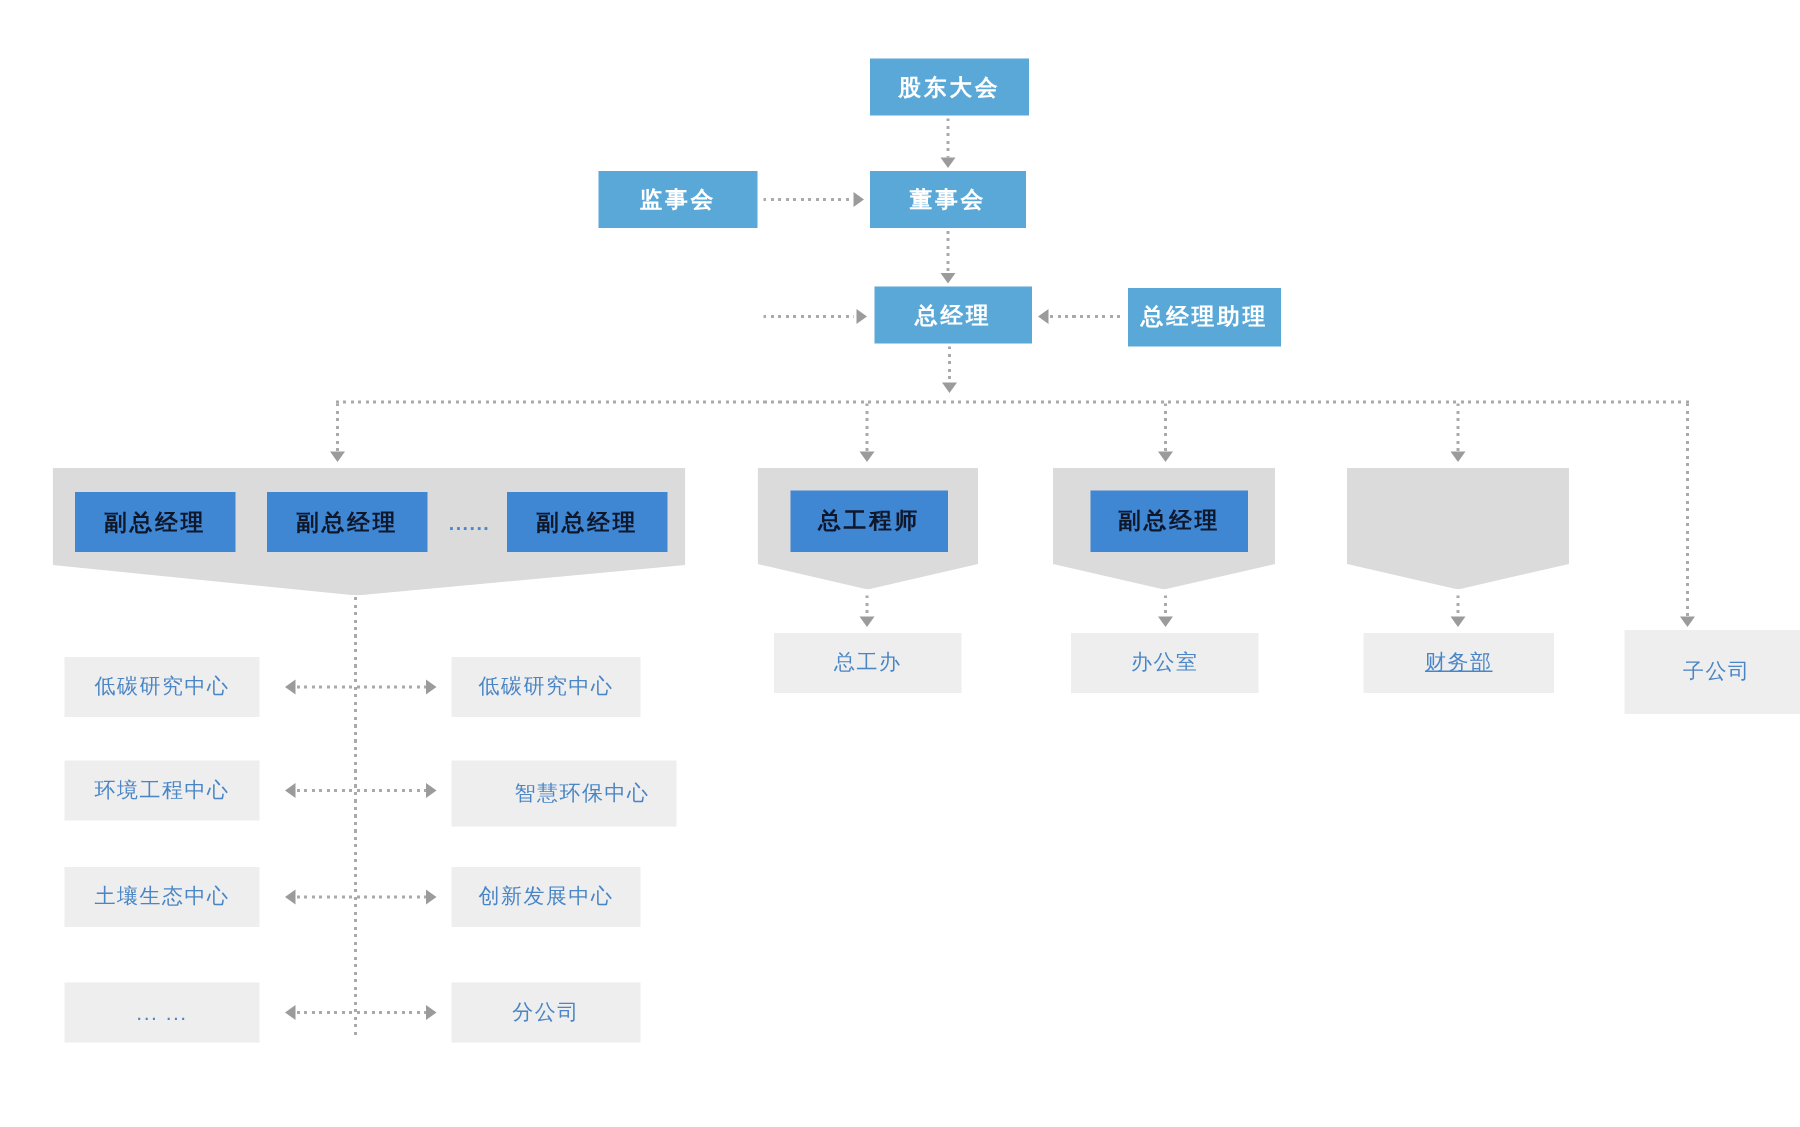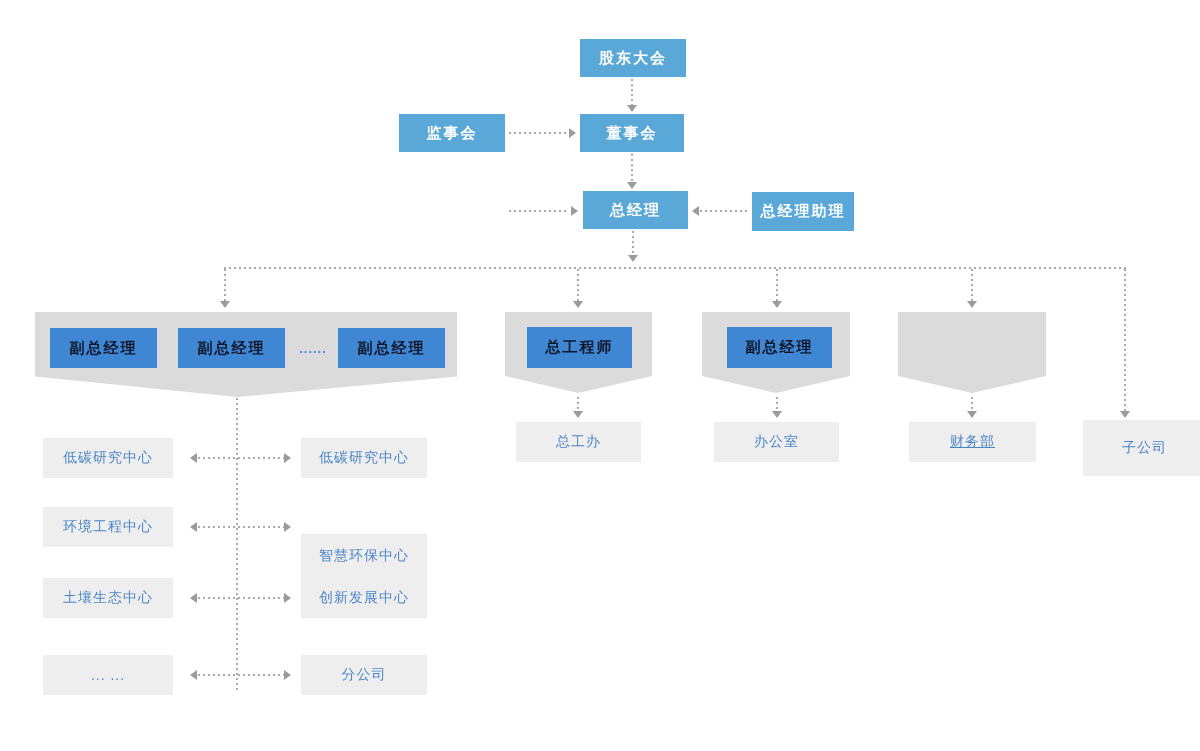--- a/index.html
+++ b/index.html
@@ -99,21 +99,21 @@
 
   <div class="abs lv" style="left:236px;top:398px;height:292px;"></div>
 
   <div class="abs bg" style="left:43px;top:438px;width:130px;height:40px;">低碳研究中心</div>
   <div class="abs bg" style="left:301px;top:438px;width:126px;height:40px;">低碳研究中心</div>
   <div class="abs al" style="left:190px;top:453px;"></div>
   <div class="abs lh" style="left:198px;top:457px;width:86px;"></div>
   <div class="abs ar" style="left:284px;top:453px;"></div>
 
   <div class="abs bg" style="left:43px;top:507px;width:130px;height:40px;">环境工程中心</div>
-  <div class="abs bg" style="left:301px;top:534px;width:126px;height:44px;">智慧环保中心</div>
+  <div class="abs bg" style="left:301px;top:507px;width:126px;height:44px;padding-left:24px;">智慧环保中心</div>
   <div class="abs al" style="left:190px;top:522px;"></div>
   <div class="abs lh" style="left:198px;top:526px;width:86px;"></div>
   <div class="abs ar" style="left:284px;top:522px;"></div>
 
   <div class="abs bg" style="left:43px;top:578px;width:130px;height:40px;">土壤生态中心</div>
   <div class="abs bg" style="left:301px;top:578px;width:126px;height:40px;">创新发展中心</div>
   <div class="abs al" style="left:190px;top:593px;"></div>
   <div class="abs lh" style="left:198px;top:597px;width:86px;"></div>
   <div class="abs ar" style="left:284px;top:593px;"></div>
 

